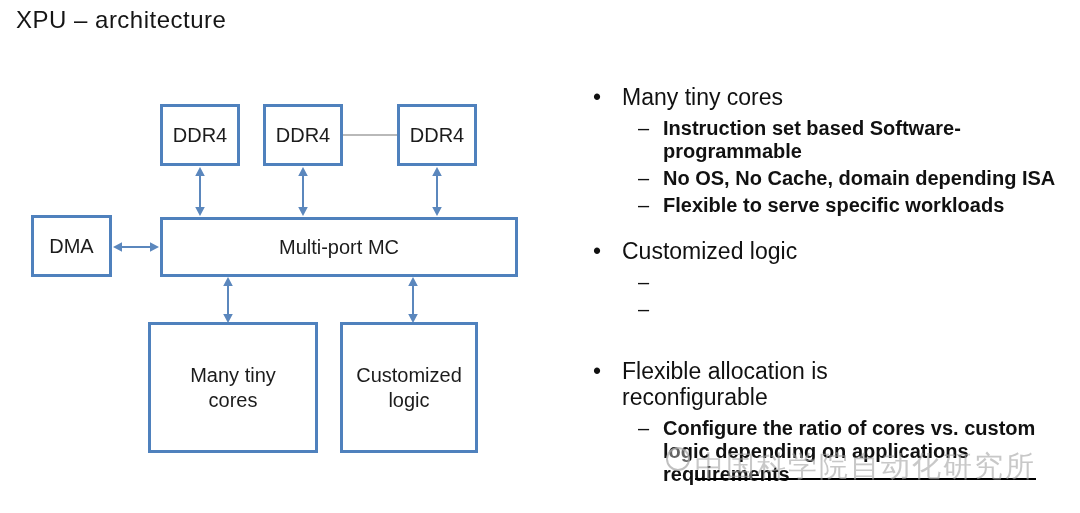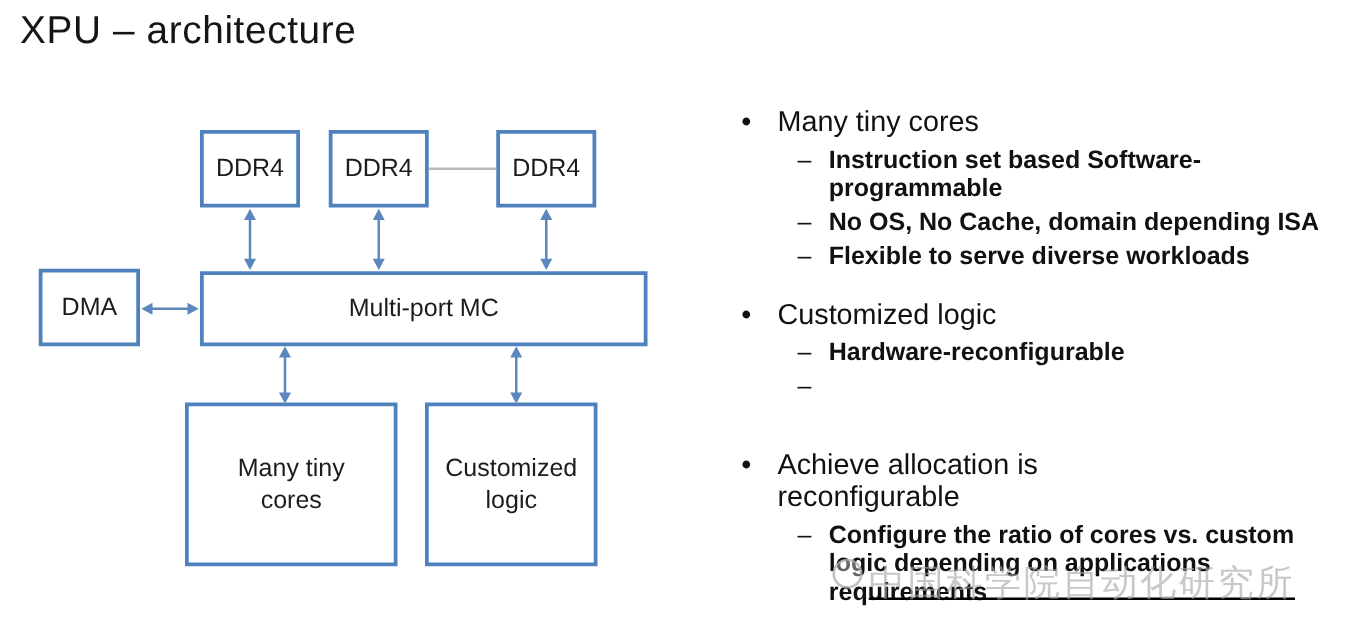--- a/index.html
+++ b/index.html
@@ -6,21 +6,21 @@
   #slide{
     position:relative;
     width:1080px;height:513px;
     background:#ffffff;
     overflow:hidden;
     font-family:"Liberation Sans","DejaVu Sans",sans-serif;
   }
   
   .slide-title{
     position:absolute;left:16px;top:6px;
-    font-size:31px;color:#151515;letter-spacing:.5px;
+    font-size:24px;color:#151515;letter-spacing:.5px;
   }
   
   .box{
     position:absolute;box-sizing:border-box;
     background:#ffffff;border:3px solid #4f81bd;
     display:flex;align-items:center;justify-content:center;
     font-size:20px;color:#1c1c1c;text-align:center;line-height:1.25;
   }
   .ddr4-1{left:160px;top:104px;width:80px;height:62px;}
   .ddr4-2{left:263px;top:104px;width:80px;height:62px;}
@@ -138,45 +138,44 @@
         <span class="sub-marker">–</span>
         <span class="sub-text">Instruction set based Software-
 programmable</span>
       </div>
       <div class="sub-row">
         <span class="sub-marker">–</span>
         <span class="sub-text">No OS, No Cache, domain depending ISA</span>
       </div>
       <div class="sub-row">
         <span class="sub-marker">–</span>
-        <span class="sub-text">Flexible to serve diverse workloads</span>
+        <span class="sub-text">Flexible to serve specific workloads</span>
       </div>
     </div>
   </div>
 
   <div class="bullet-group bg-2">
     <div class="main-row">
       <span class="main-marker">•</span>
       <span class="main-label">Customized logic</span>
     </div>
     <div class="sub-rows">
       <div class="sub-row">
         <span class="sub-marker">–</span>
-        <span class="sub-text">Hardware-reconfigurable</span>
       </div>
       <div class="sub-row">
         <span class="sub-marker">–</span>
       </div>
     </div>
   </div>
 
   <div class="bullet-group bg-3">
     <div class="main-row">
       <span class="main-marker">•</span>
-      <span class="main-label">Achieve allocation is
+      <span class="main-label">Flexible allocation is
 reconfigurable</span>
     </div>
     <div class="sub-rows">
       <div class="sub-row">
         <span class="sub-marker">–</span>
         <span class="sub-text">Configure the ratio of cores vs. custom
 logic depending on applications
 requirements</span>
       </div>
     </div>

